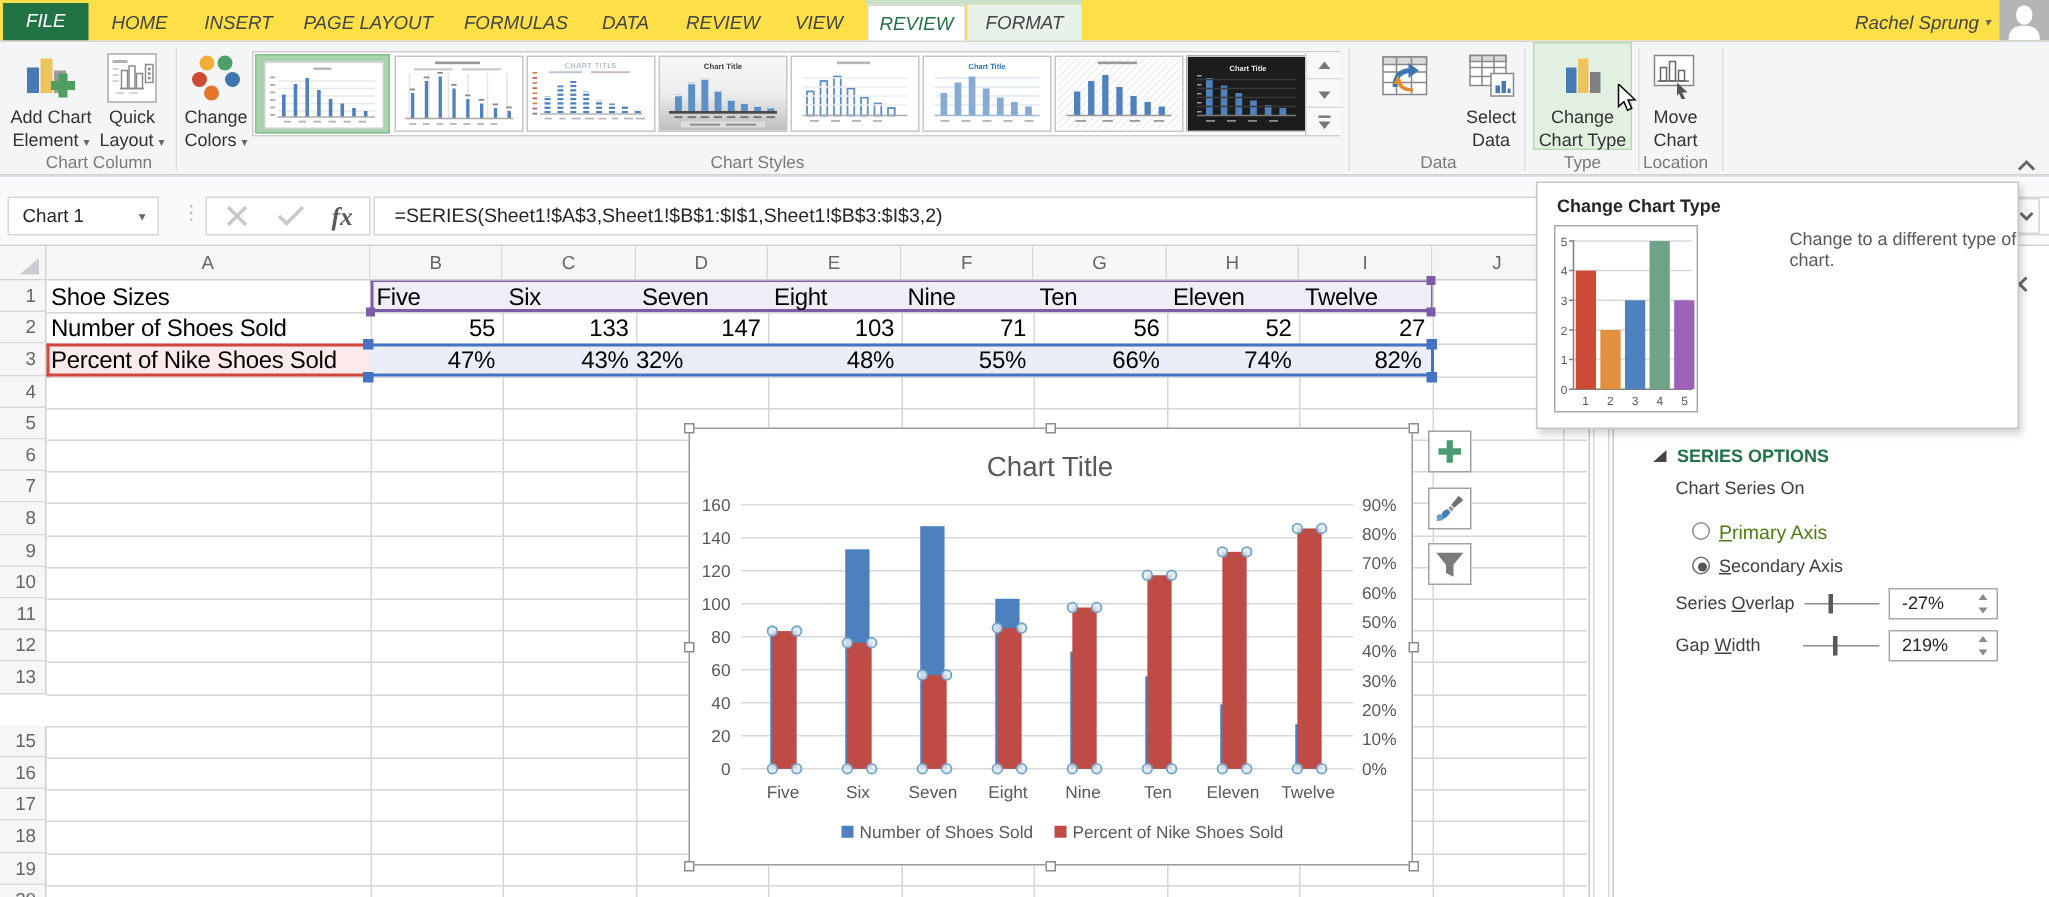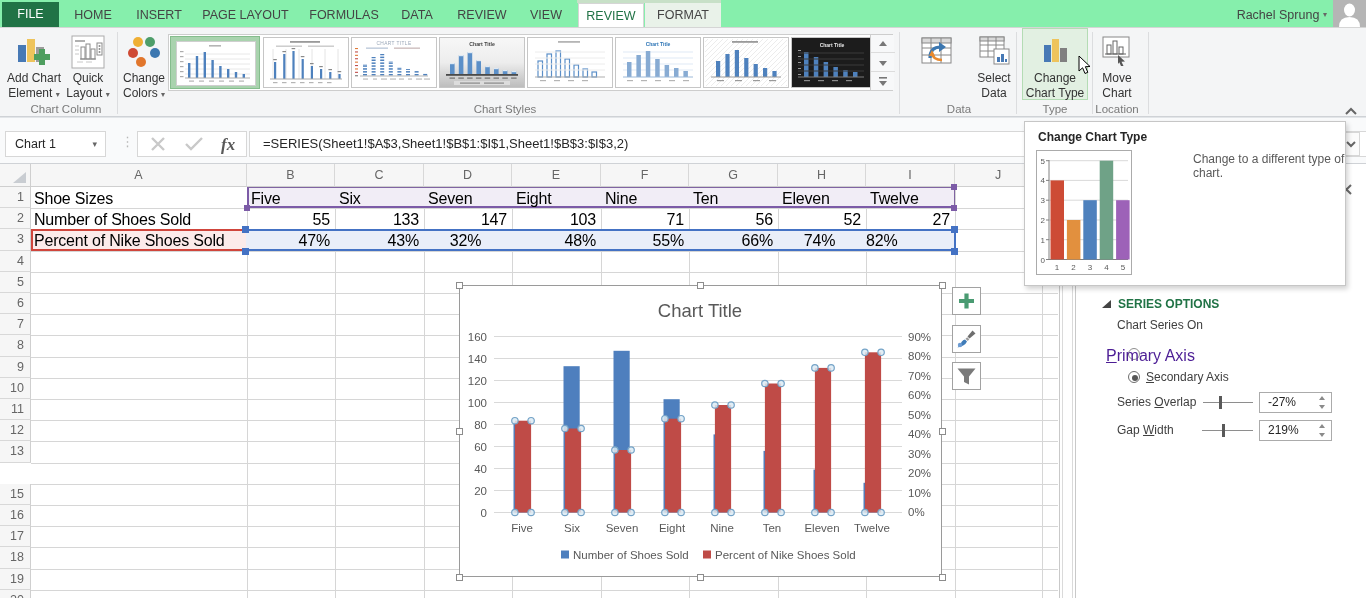--- a/index.html
+++ b/index.html
@@ -1,21 +1,21 @@
 <!DOCTYPE html>
 <html><head>
 <meta charset="utf-8">
 <style>
 * { margin:0; padding:0; box-sizing:border-box; }
 html,body { width:1366px; height:598px; overflow:hidden; background:#fff;
   font-family:"Liberation Sans", sans-serif; }
 #stage { position:relative; width:1366px; height:598px; background:#fff; }
 .abs { position:absolute; }
 
-#tabbar { position:absolute; left:0; top:0; width:1366px; height:27px; background:#86efac; }
+#tabbar { position:absolute; left:0; top:0; width:1366px; height:27px; background:#fde047;font-style:italic; }
 #tabbar .tab { position:absolute; top:3px; height:24px; line-height:24px; font-size:12.5px;
   color:#444; text-align:center; }
 #filetab { position:absolute; left:2px; top:2px; width:57px; height:25px; background:#217346;
   color:#fff; font-size:12.5px; text-align:center; line-height:25px; }
 #ctxstrip { position:absolute; left:577px; top:0; width:144px; height:3px; background:#c7e0c7; }
 #tab-design { position:absolute; left:578px; top:3px; width:66px; height:25px; background:#fff;
   border:1px solid #d5d5d5; border-bottom:none; color:#217346; font-size:12.5px;
   text-align:center; line-height:24px; }
 #tab-format { position:absolute; left:645px; top:3px; width:76px; height:24px; background:#e9f2e9;
   color:#444; font-size:12.5px; text-align:center; line-height:24px; }
@@ -607,26 +607,26 @@
       <div class="cell" style="left:335px;top:44.7px;width:84px;text-align:right;">133</div>
       <div class="cell" style="left:424px;top:44.7px;width:83px;text-align:right;">147</div>
       <div class="cell" style="left:512px;top:44.7px;width:84px;text-align:right;">103</div>
       <div class="cell" style="left:601px;top:44.7px;width:83px;text-align:right;">71</div>
       <div class="cell" style="left:689px;top:44.7px;width:84px;text-align:right;">56</div>
       <div class="cell" style="left:778px;top:44.7px;width:83px;text-align:right;">52</div>
       <div class="cell" style="left:866px;top:44.7px;width:84px;text-align:right;">27</div>
       <div class="cell" style="left:34px;top:66px;">Percent of Nike Shoes Sold</div>
       <div class="cell" style="left:247px;top:66px;width:83px;text-align:right;">47%</div>
       <div class="cell" style="left:335px;top:66px;width:84px;text-align:right;">43%</div>
-      <div class="cell" style="left:424px;top:66px;width:83px;text-align:center;">32%</div>
+      <div class="cell" style="left:424px;top:66px;width:83px;text-align:left;">32%</div>
       <div class="cell" style="left:512px;top:66px;width:84px;text-align:right;">48%</div>
       <div class="cell" style="left:601px;top:66px;width:83px;text-align:right;">55%</div>
       <div class="cell" style="left:689px;top:66px;width:84px;text-align:right;">66%</div>
-      <div class="cell" style="left:778px;top:66px;width:83px;text-align:center;">74%</div>
-      <div class="cell" style="left:866px;top:66px;width:84px;text-align:left;">82%</div>
+      <div class="cell" style="left:778px;top:66px;width:83px;text-align:right;">74%</div>
+      <div class="cell" style="left:890px;top:66px;width:84px;text-align:center;">82%</div>
   </div>
 
   <div id="chartwrap" class="abs" style="left:459px;top:285px;width:483px;height:292px;">
       <div class="abs" style="left:0;top:0;width:483px;height:292px;background:#fff;border:1px solid #9a9a9a;"></div>
       <svg class="abs" width="483" height="292" viewBox="0 0 483 292" style="left:0;top:0;">
           <text x="241" y="32" font-size="18.5" fill="#595959" text-anchor="middle">Chart Title</text>
           <line x1="35" y1="51.5" x2="443" y2="51.5" stroke="#d9d9d9"></line>
           <line x1="35" y1="73.5" x2="443" y2="73.5" stroke="#d9d9d9"></line>
           <line x1="35" y1="95.5" x2="443" y2="95.5" stroke="#d9d9d9"></line>
           <line x1="35" y1="117.5" x2="443" y2="117.5" stroke="#d9d9d9"></line>
@@ -755,21 +755,21 @@
     <svg class="abs" style="left:1340px;top:183px;" width="13" height="13">
         <path d="M2 2 L11 11 M11 2 L2 11" stroke="#6a6a6a" stroke-width="2"></path>
       </svg>
 
     <svg class="abs" style="left:1102px;top:300px;" width="10" height="9">
         <polygon points="9,0 9,8 0,8" fill="#444"></polygon>
       </svg>
     <div class="abs" style="left:1118px;top:297px;font-size:12px;font-weight:bold;color:#217346;">SERIES OPTIONS</div>
     <div class="abs" style="left:1117px;top:318px;font-size:12px;color:#404040;">Chart Series On</div>
     <div class="abs" style="left:1128px;top:348px;width:12px;height:12px;border:1px solid #8e8e8e;border-radius:50%;background:#fff;"></div>
-    <div class="abs" style="left:1106px;top:347px;font-size:16px;color:#4c1d95;"><u>P</u>rimary Axis</div>
+    <div class="abs" style="left:1146px;top:347px;font-size:13px;color:#4d7c0f;"><u>P</u>rimary Axis</div>
     <div class="abs" style="left:1128px;top:370.5px;width:12px;height:12px;border:1px solid #6e6e6e;border-radius:50%;background:#fff;"></div>
     <div class="abs" style="left:1132px;top:374.5px;width:6px;height:6px;border-radius:50%;background:#565656;"></div>
     <div class="abs" style="left:1146px;top:370px;font-size:12px;color:#404040;"><u>S</u>econdary Axis</div>
     <div class="abs" style="left:1117px;top:395px;font-size:12px;color:#404040;">Series <u>O</u>verlap</div>
     <div class="abs" style="left:1203px;top:402px;width:50px;height:1px;background:#8e8e8e;"></div>
     <div class="abs" style="left:1219px;top:396px;width:3px;height:13px;background:#595959;"></div>
     <div class="abs" style="left:1259px;top:392px;width:73px;height:21px;background:#fff;border:1px solid #ababab;"></div>
     <div class="abs" style="left:1268px;top:395px;font-size:12px;color:#262626;">-27%</div>
     <svg class="abs" style="left:1315px;top:395px;" width="14" height="15">
         <path d="M7 1 L10 5 L4 5 Z" fill="#8a8a8a"></path>

